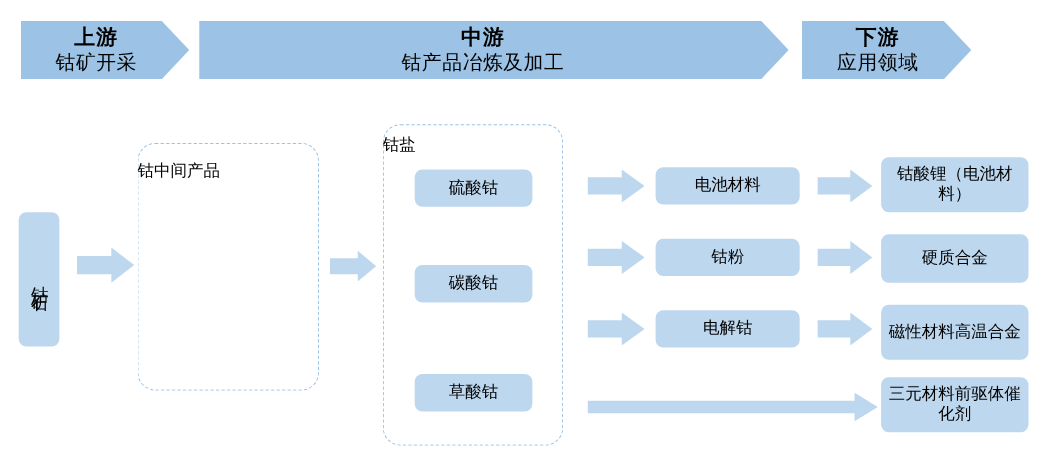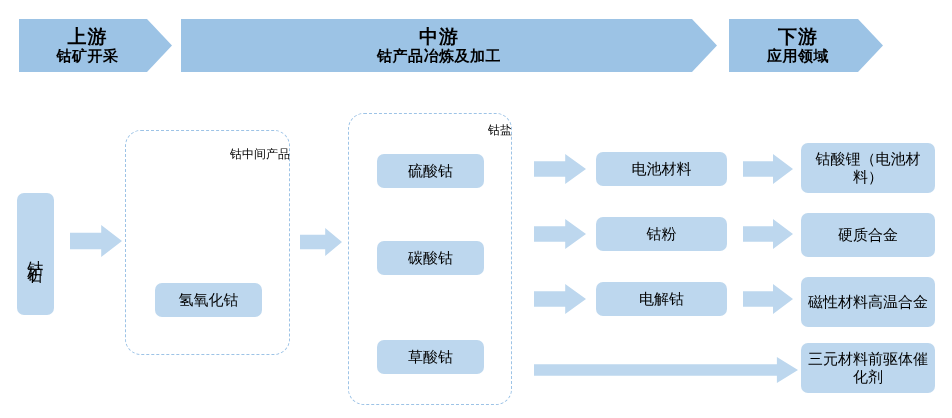--- a/index.html
+++ b/index.html
@@ -12,21 +12,21 @@
 
   
   .chev{
     position:absolute;
     background:#9CC3E5;
     display:flex;flex-direction:column;align-items:center;justify-content:center;
     line-height:1.12;
     color:#000;
   }
   .chev .t1{font-size:19px;font-weight:700;letter-spacing:1px;}
-  .chev .t2{font-size:15px;font-weight:700;letter-spacing:0.5px;margin-top:1px;}
+  .chev .t2{font-size:18px;font-weight:400;letter-spacing:0.5px;margin-top:1px;}
 
   .chev-up{
     left:19px;top:19px;width:153px;height:53px;
     -webkit-clip-path:polygon(0 0,128px 0,153px 50%,128px 100%,0 100%);
     clip-path:polygon(0 0,128px 0,153px 50%,128px 100%,0 100%);
     padding-right:16px;box-sizing:border-box;
   }
   .chev-mid{
     left:181px;top:19px;width:536px;height:53px;
     -webkit-clip-path:polygon(0 0,511px 0,536px 50%,511px 100%,0 100%);
@@ -51,21 +51,21 @@
     writing-mode:vertical-rl;text-orientation:upright;
     letter-spacing:4px;font-size:16px;
   }
 
   
   .dashbox{
     position:absolute;border:1.4px dashed #9DC3E6;border-radius:16px;
     background:transparent;box-sizing:border-box;
   }
   .dashtitle{
-    position:absolute;font-size:12px;color:#000;text-align:right;white-space:nowrap;
+    position:absolute;font-size:15px;color:#000;text-align:left;white-space:nowrap;
   }
 
   
   .arrow{position:absolute;}
   .arrow i{
     display:block;width:100%;height:100%;background:#BDD7EE;
   }
   
   .arrow.a-r i{
     -webkit-clip-path:polygon(0 24%,60% 24%,60% 0,100% 50%,60% 100%,60% 76%,0 76%);
@@ -98,21 +98,20 @@
 
   <div class="node vert" style="left:17px;top:193px;width:37px;height:122px;">钴矿石</div>
 
   <div class="arrow a-r" style="left:70px;top:225px;width:52px;height:32px;">
       <i></i>
     </div>
 
   <div class="dashbox" style="left:125px;top:130px;width:165px;height:225px;"></div>
   <div class="dashtitle" style="left:125px;top:146px;width:165px;">钴中间产品</div>
 
-  <div class="node" style="left:155px;top:283px;width:107px;height:34px;">氢氧化钴</div>
 
   <div class="arrow a-r" style="left:300px;top:228px;width:42px;height:28px;">
       <i></i>
     </div>
 
   <div class="dashbox" style="left:348px;top:113px;width:164px;height:292px;"></div>
   <div class="dashtitle" style="left:348px;top:122px;width:164px;">钴盐</div>
 
   <div class="node" style="left:377px;top:154px;width:107px;height:34px;">硫酸钴</div>
   <div class="node" style="left:377px;top:241px;width:107px;height:34px;">碳酸钴</div>

